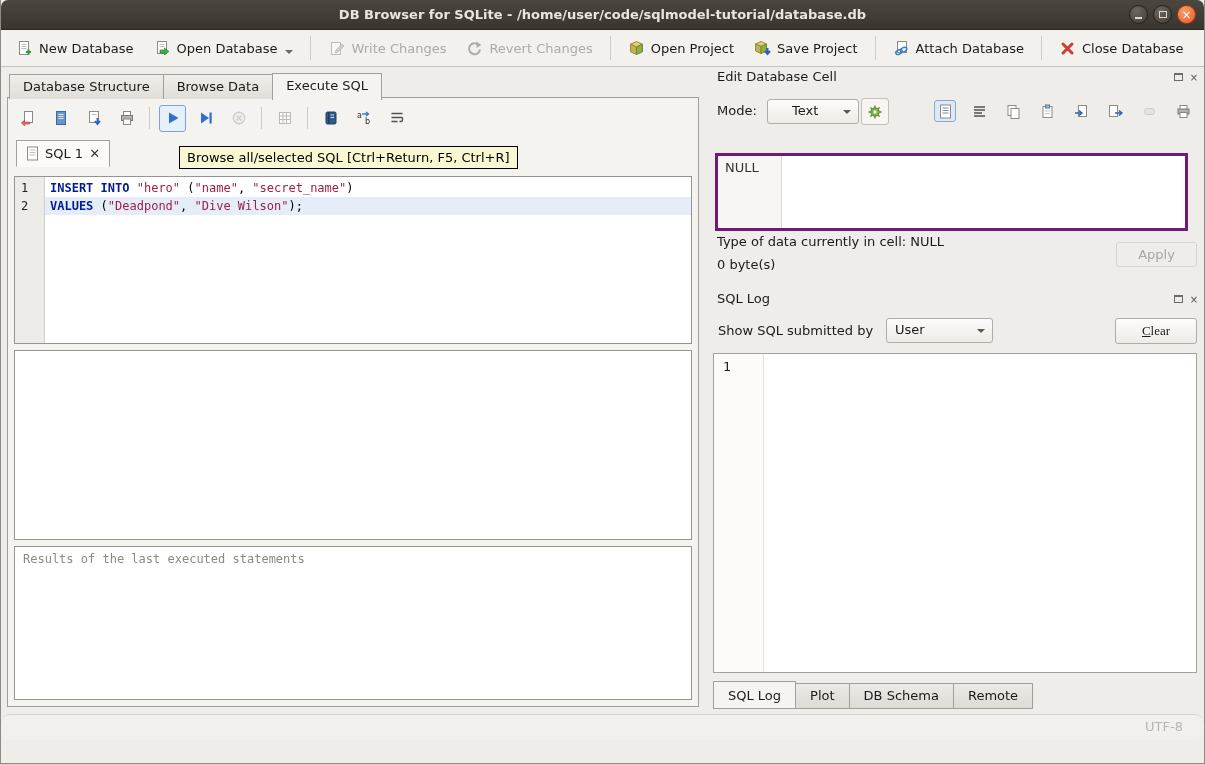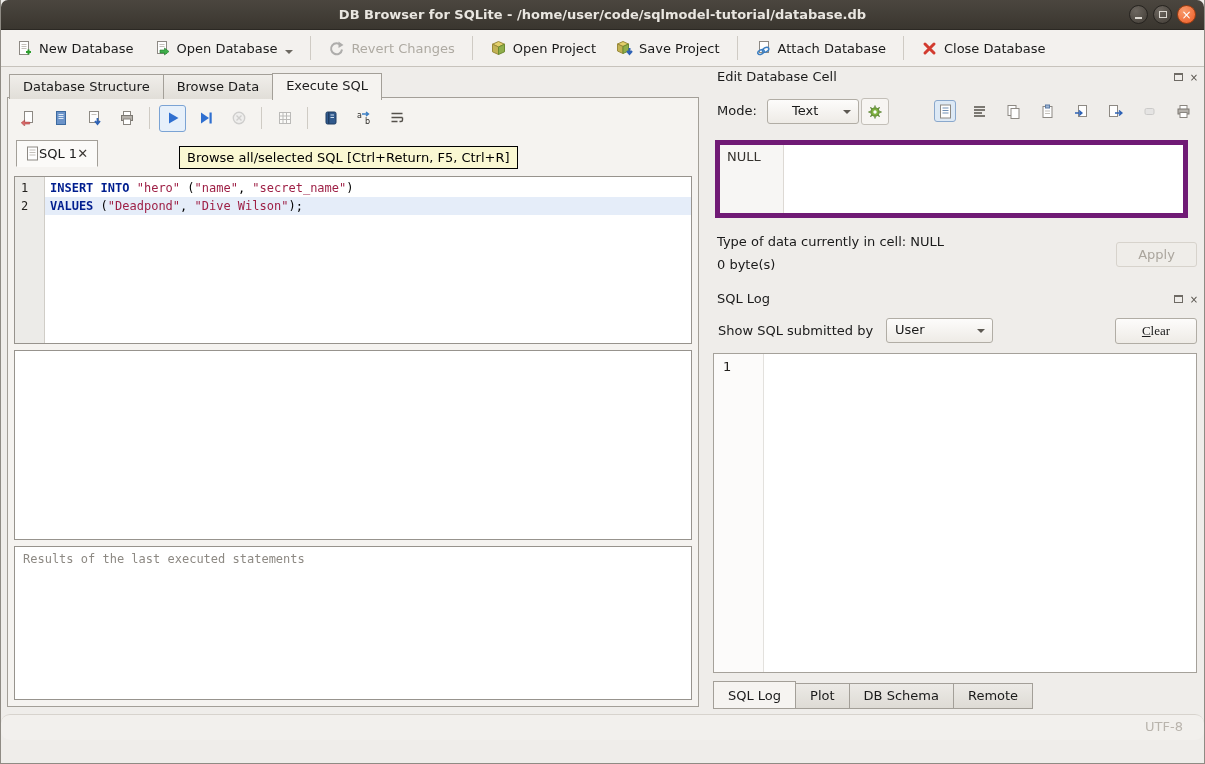--- a/index.html
+++ b/index.html
@@ -42,21 +42,21 @@
   .left-frame { position:absolute; left:6px; top:30px; width:692px; height:610px; background:#f5f3f0; border:1px solid #a39f98; z-index:1; }
 
   
   .sql-toolbar { position:absolute; left:6px; top:5px; height:30px; display:flex; align-items:center; gap:6px; }
   .sq-btn { width:27px; height:27px; border:1px solid transparent; border-radius:3px; display:flex; align-items:center; justify-content:center; cursor:default; }
   .sq-btn.hovered { border-color:#7ba3d4; background:#e7f0fa; }
   .sq-btn.disabled svg { filter:grayscale(1) opacity(0.55); }
   .sq-sep { width:1px; height:22px; background:#cfcbc4; margin:0 3px; }
 
   
-  .sql-doc-tab { position:absolute; left:8px; top:42px; height:27px; display:flex; align-items:center; padding:0 9px; background:#fbfaf8; border:1px solid #a39f98; border-bottom-color:#fbfaf8; z-index:2; }
+  .sql-doc-tab { position:absolute; left:8px; top:42px; height:27px; display:flex; align-items:center; gap:6px; padding:0 9px; background:#fbfaf8; border:1px solid #a39f98; border-bottom-color:#fbfaf8; z-index:2; }
   .sql-doc-tab .x { font-weight:bold; font-size:13px; color:#3c3834; cursor:default; }
 
   
   .sql-editor { position:absolute; left:6px; top:78px; width:678px; height:168px; background:#fff; border:1px solid #97938d; display:flex; overflow:hidden; }
   .gutter { width:30px; background:#ecebe8; border-right:1px solid #d0cdc7; font-family:"DejaVu Sans Mono","Liberation Mono",monospace; font-size:12px; color:#23211e; padding-top:2px; }
   .gutter .ln { height:18px; line-height:18px; padding-left:6px; }
   .code-area { flex:1; font-family:"DejaVu Sans Mono","Liberation Mono",monospace; font-size:12px; padding-top:2px; }
   .code-line { height:18px; line-height:18px; padding-left:5px; white-space:pre; }
   .code-line.current { background:#e5edf9; }
   .tok-kw { color:#001e8f; font-weight:bold; }
@@ -80,21 +80,21 @@
   .mode-label { position:absolute; left:10px; top:5px; }
   .combo { position:absolute; height:25px; background:linear-gradient(#fdfcfb,#eeebe6); border:1px solid #b1ada5; border-radius:3px; padding:3px 22px 0 8px; cursor:default; }
   .combo .carr { position:absolute; right:7px; top:10px; width:0; height:0; border-left:4px solid transparent; border-right:4px solid transparent; border-top:4px solid #5d5952; }
   .combo-mode { left:60px; top:1px; width:92px;padding-left:24px; }
   .gear-btn { position:absolute; left:154px; top:0; width:28px; height:27px; border:1px solid #c3bfb8; border-radius:3px; background:#f7f5f2; display:flex; align-items:center; justify-content:center; }
   .mode-icons { position:absolute; right:12px; top:2px; display:flex; gap:12px; align-items:center; }
   .mi-btn { width:22px; height:22px; display:flex; align-items:center; justify-content:center; border:1px solid transparent; border-radius:3px; cursor:default; }
   .mi-btn.active { border-color:#8aa8cc; background:#dde9f5; }
   .mi-btn.disabled svg { filter:grayscale(1) opacity(0.5); }
 
-  .cell-edit { position:absolute; left:8px; top:73px; width:473px; height:78px; background:#fff; border:5px solid #701a75; display:flex; }
+  .cell-edit { position:absolute; left:8px; top:86px; width:473px; height:78px; background:#fff; border:3px solid #701a75; display:flex; }
   .cell-gutter { width:64px; background:#f7f6f4; border-right:1px solid #ddd9d4; padding:4px 0 0 7px; color:#35322e; }
   .cell-body { flex:1; }
 
   .cell-type-info { position:absolute; left:10px; top:167px; }
   .cell-size-info { position:absolute; left:10px; top:190px; }
   .apply-btn { position:absolute; right:9px; top:175px; width:81px; height:25px; background:#efede9; border:1px solid #d7d3cc; border-radius:3px; color:#aaa59d; text-align:center; line-height:23px; cursor:default; }
 
   .log-header { top:224px; }
   .log-header-icons { top:226px; }
   .cell-header-icons { top:4px; }
@@ -162,20 +162,29 @@
             <rect x="3.5" y="1.5" width="9" height="12" fill="#fefefe" stroke="#8d8983"></rect>
             <line x1="5.5" y1="4.5" x2="10.5" y2="4.5" stroke="#c4c0ba"></line>
             <line x1="5.5" y1="6.5" x2="10.5" y2="6.5" stroke="#c4c0ba"></line>
             <polygon points="6,10 10.5,10 10.5,8 15,11.5 10.5,15 10.5,13 6,13" fill="#3fae4a" stroke="#1e7d28" stroke-width="0.6"></polygon>
           </svg>
         </span>
       <span>Open Database</span>
       <span class="tb-caret"></span>
     </div>
     <div class="tb-sep"></div>
+    <div class="tb-btn disabled">
+      <span>
+          <svg width="17" height="17" viewBox="0 0 17 17">
+            <rect x="3.5" y="2.5" width="9" height="12" fill="#fefefe" stroke="#8d8983"></rect>
+            <polygon points="7,13 8,10 14,4 16,6 10,12" fill="#d9a45a" stroke="#8a6a30" stroke-width="0.6"></polygon>
+          </svg>
+        </span>
+      <span>Write Changes</span>
+    </div>
     <div class="tb-btn disabled">
       <span>
           <svg width="17" height="17" viewBox="0 0 17 17">
             <path d="M13 5.5 A5.5 5.5 0 1 0 14 9.5" fill="none" stroke="#3a6fae" stroke-width="2"></path>
             <polygon points="10.5,1.5 15.5,5 10.5,8" fill="#3a6fae"></polygon>
           </svg>
         </span>
       <span>Revert Changes</span>
     </div>
     <div class="tb-sep"></div>

